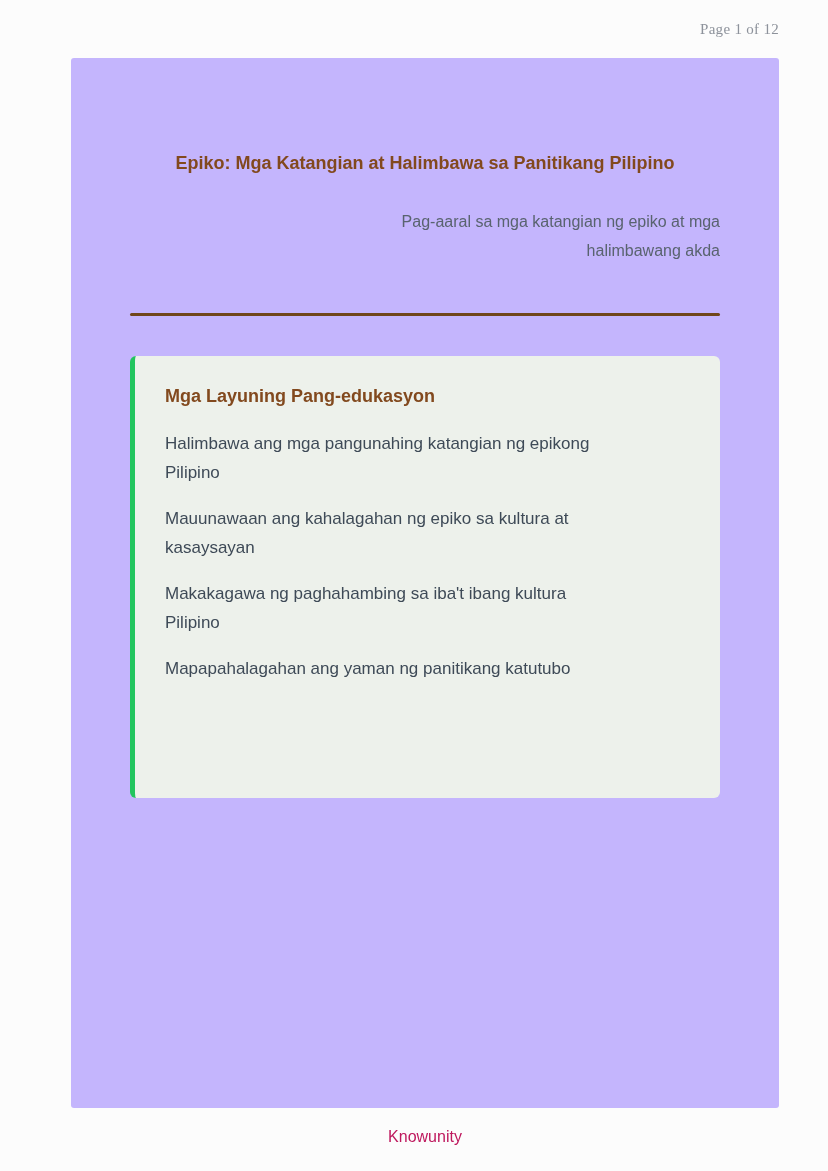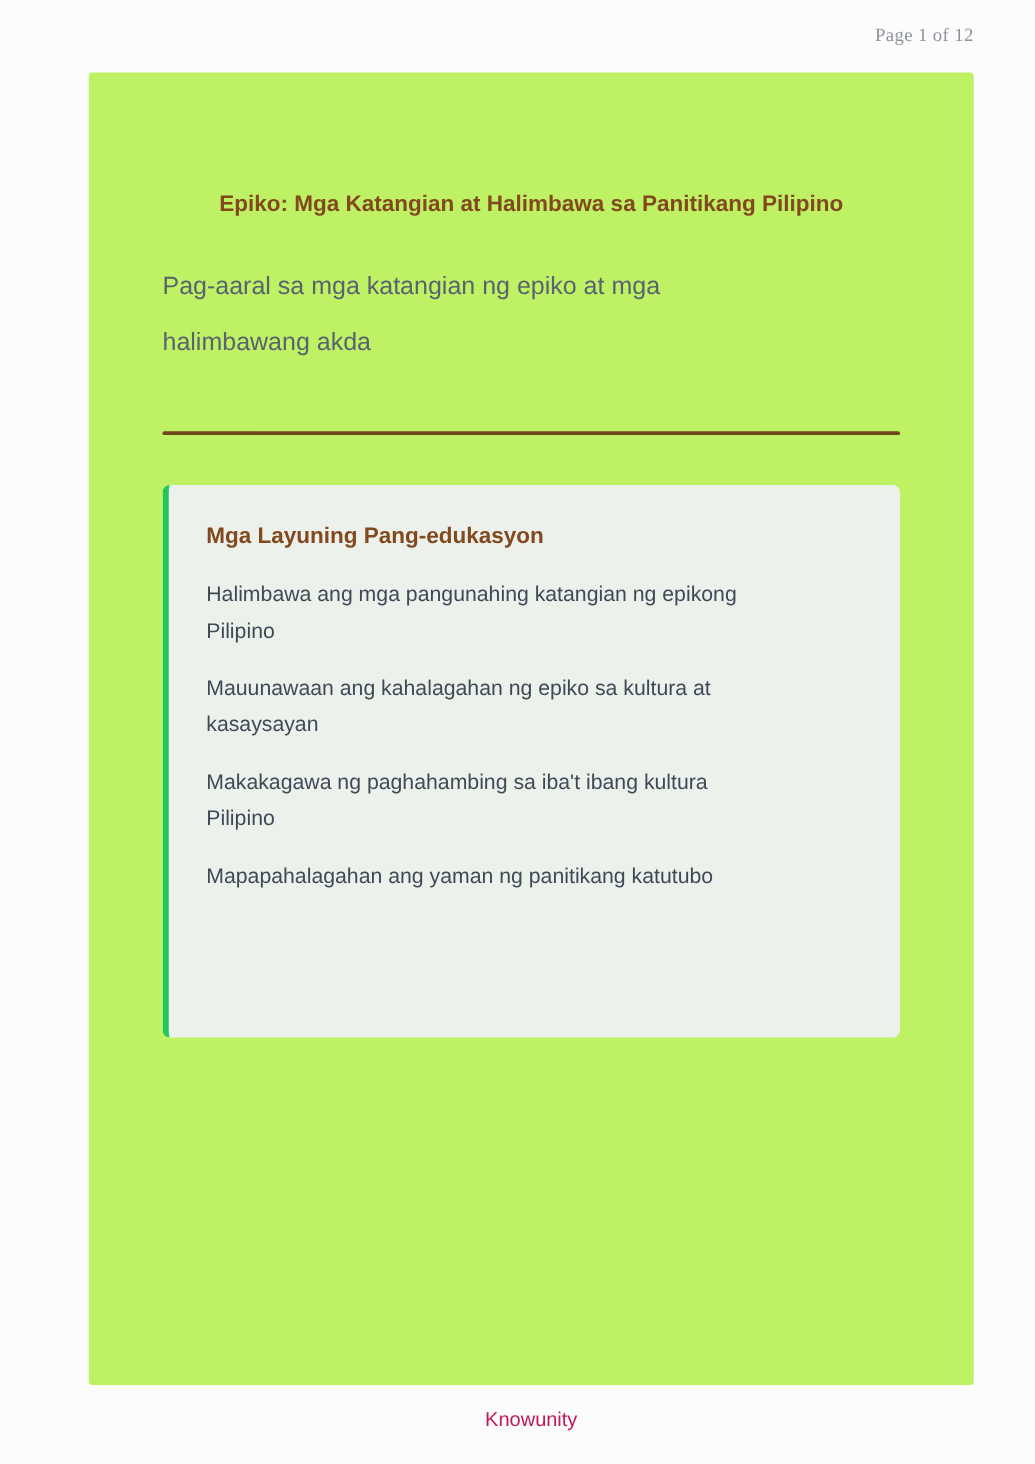--- a/index.html
+++ b/index.html
@@ -21,38 +21,38 @@
     color: #8d929b;
     letter-spacing: 0.3px;
   }
 
   .doc-page {
     position: absolute;
     top: 58px;
     left: 60px;
     width: 708px;
     height: 1050px;
-    background: #bef264;
+    background: #c4b5fd;
     border-radius: 3px;
     padding: 93px 59px 0 59px;
   }
 
   .doc-title {
     text-align: center;
     font-size: 18px;
     font-weight: bold;
     line-height: 24px;
     color: #82491e;
   }
 
   .doc-subtitle {
     margin-top: 32px;
-    text-align: left;
-    font-size: 20px;
-    line-height: 45px;
+    text-align: right;
+    font-size: 16px;
+    line-height: 29px;
     color: #59636f;
     white-space: pre-line;
   }
 
   .section-divider {
     margin-top: 48px;
     height: 3px;
     width: 100%;
     background: #70461a;
     border: none;

